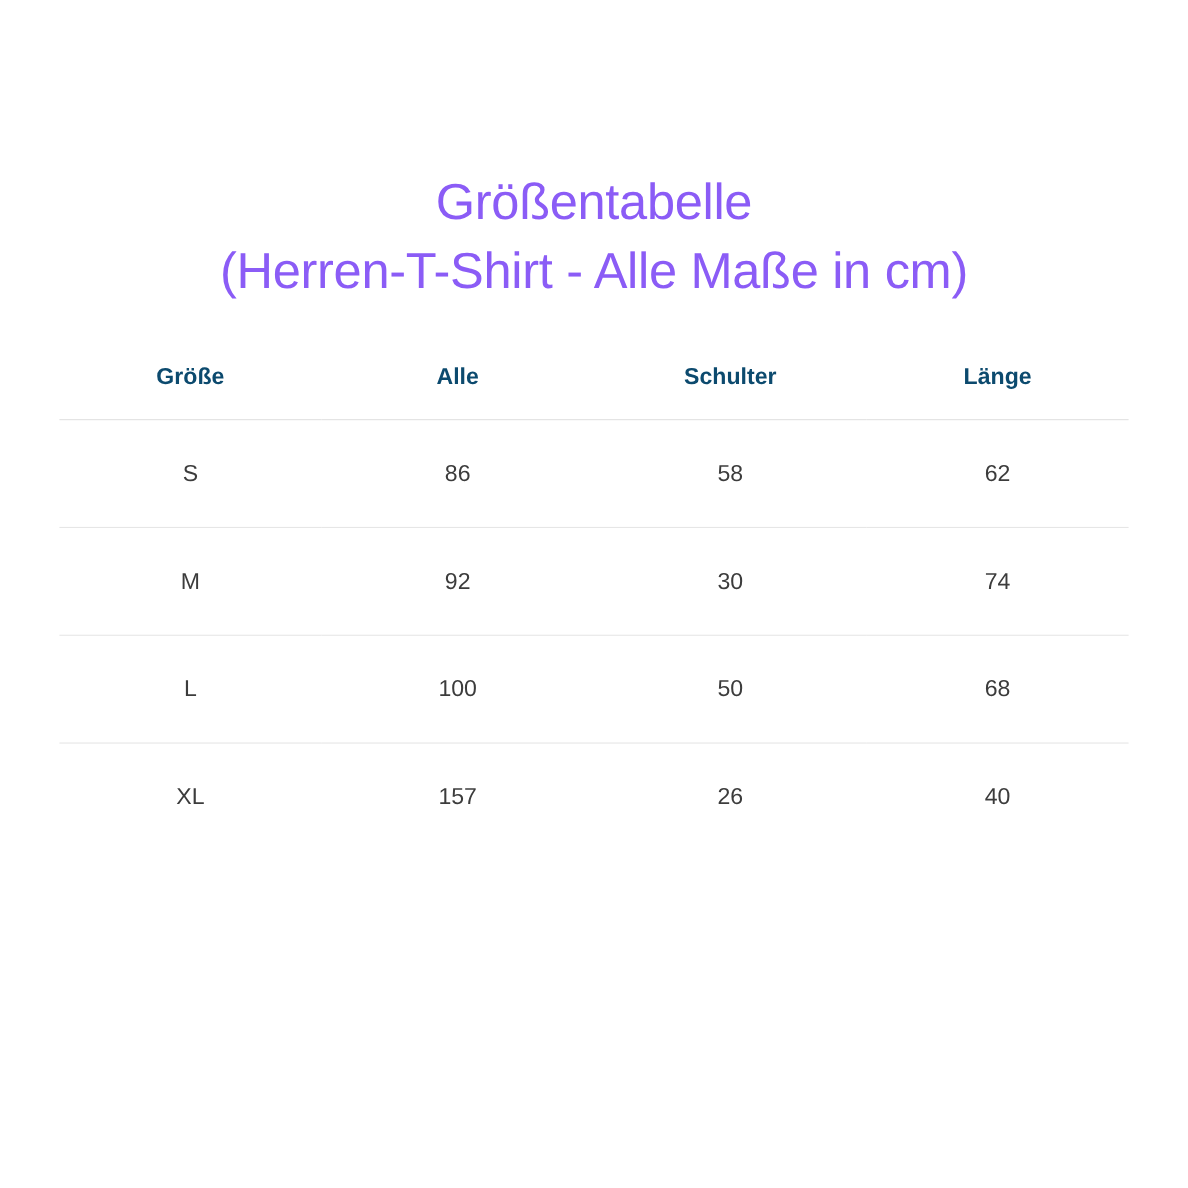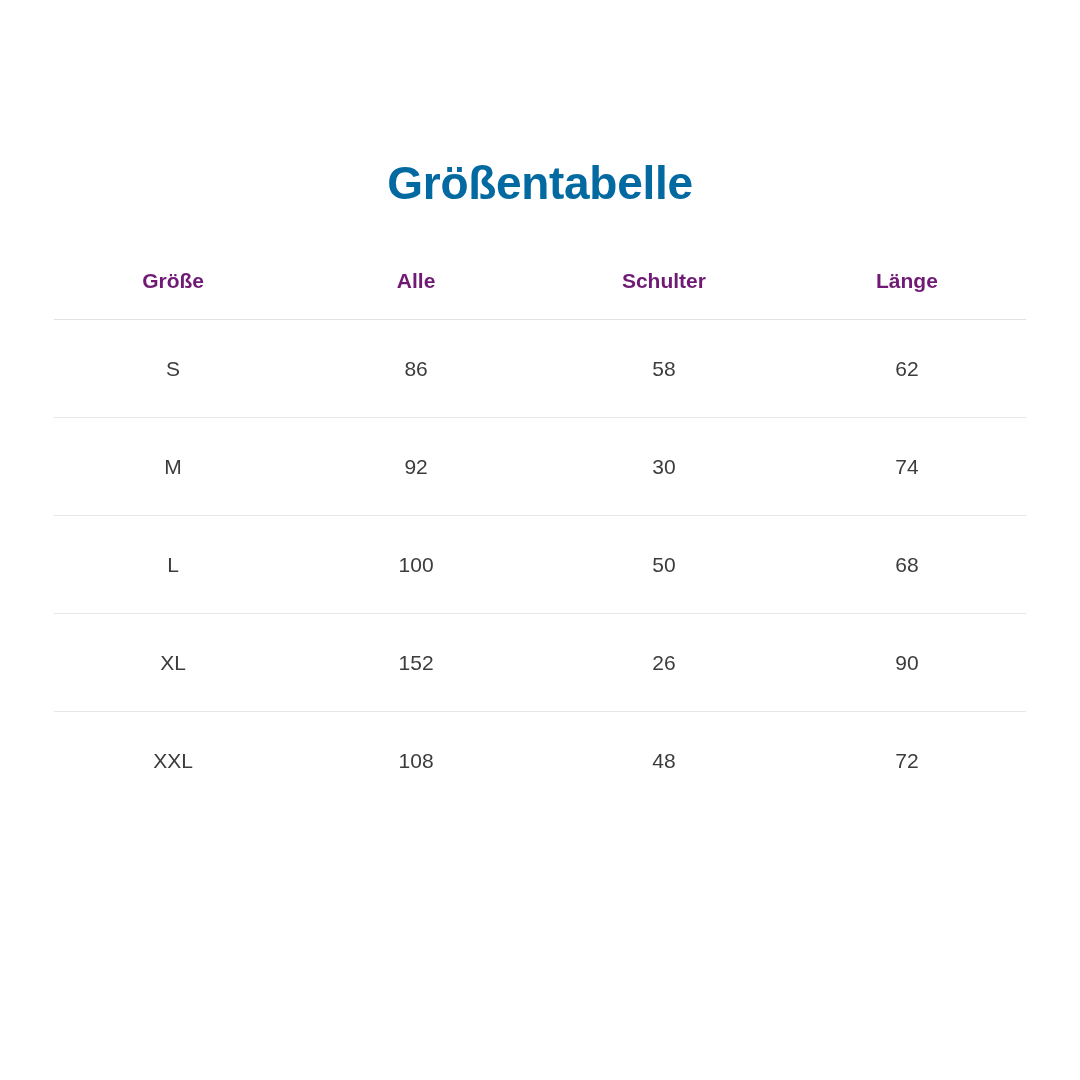--- a/index.html
+++ b/index.html
@@ -27,41 +27,41 @@
 
   .title-block {
     width: 100%;
     text-align: center;
     margin-top: 152px;
     color: #111111;
   }
 
   .title-line {
     font-size: 46px;
-    font-weight: bold;
+    font-weight: normal;
     letter-spacing: -0.3px;
     line-height: 1.36;
-    color: #0369a1;
+    color: #8b5cf6;
   }
 
   .table-wrap {
     width: 972px;
     margin-top: 42px;
   }
 
   table.size-table {
     width: 100%;
     border-collapse: collapse;
     table-layout: fixed;
   }
 
   table.size-table th {
     font-size: 21px;
     font-weight: bold;
-    color: #701a75;
+    color: #0c4a6e;
     padding: 12px 0 26px 0;
     text-align: center;
     border: none;
   }
 
   table.size-table td {
     font-size: 21px;
     font-weight: normal;
     color: #3c3c3c;
     text-align: center;
@@ -79,20 +79,21 @@
   col.c-shoulder { width: 25.5%; }
   col.c-length { width: 24.5%; }
 </style>
 </head>
 <body>
 
 <div class="page">
 
   <div class="title-block">
     <div class="title-line">Größentabelle</div>
+    <div class="title-line">(Herren-T-Shirt - Alle Maße in cm)</div>
   </div>
 
   <div class="table-wrap">
     <table class="size-table">
       <colgroup>
         <col class="c-size">
         <col class="c-chest">
         <col class="c-shoulder">
         <col class="c-length">
       </colgroup>
@@ -118,27 +119,21 @@
           <td>74</td>
         </tr>
         <tr>
           <td>L</td>
           <td>100</td>
           <td>50</td>
           <td>68</td>
         </tr>
         <tr>
           <td>XL</td>
-          <td>152</td>
+          <td>157</td>
           <td>26</td>
-          <td>90</td>
-        </tr>
-        <tr>
-          <td>XXL</td>
-          <td>108</td>
-          <td>48</td>
-          <td>72</td>
+          <td>40</td>
         </tr>
       </tbody>
     </table>
   </div>
 
 </div>
 
 </body></html>

